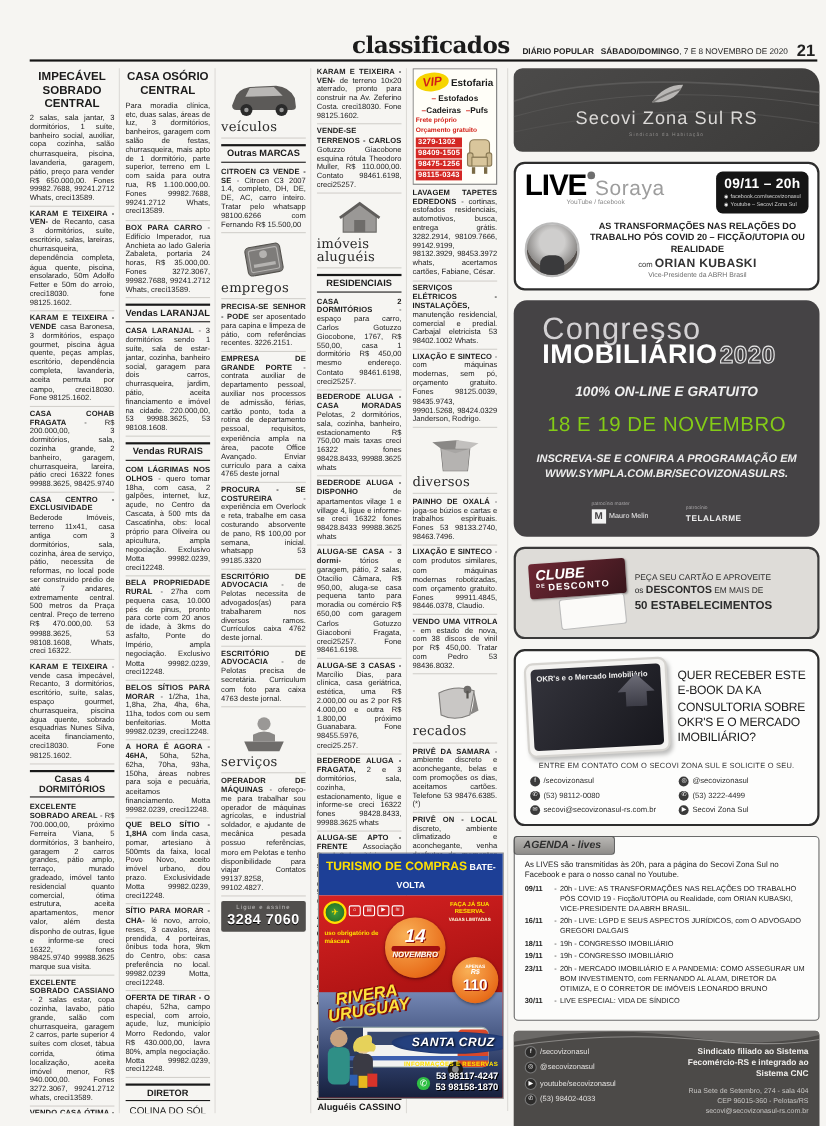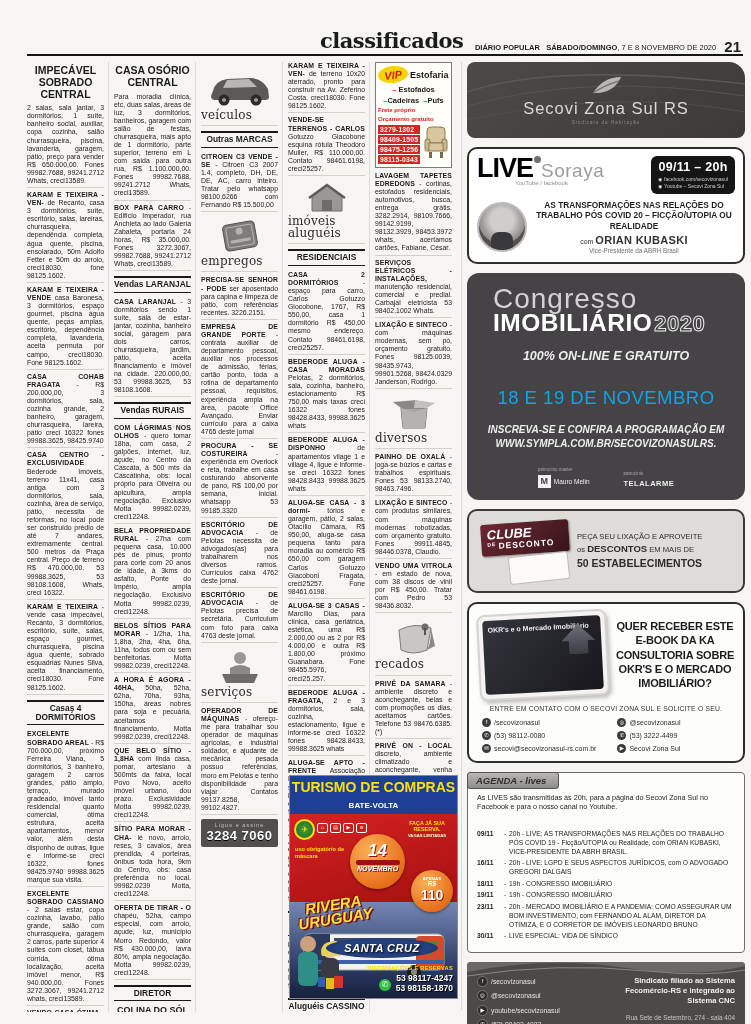--- a/index.html
+++ b/index.html
@@ -12,21 +12,21 @@
   .mast-right .pageno{font-size:15px;font-weight:bold;margin-left:6px;vertical-align:-2px}
   .mast-rule{position:absolute;left:27px;right:8px;top:54px;border-top:2px solid #161616}
 
   
   #columns{position:absolute;left:27px;top:62px;display:flex}
   .col{width:77px;padding-right:4px;margin-right:5px;height:950px;overflow:hidden;border-right:1px solid #dddbd7}
   .col:last-child{border-right:none}
   .ad{font-size:6.9px;line-height:1.17;text-align:justify;margin:0 0 3px;padding-bottom:2px;border-bottom:1px solid #d2d0cb;word-break:break-word}
   .ad b{letter-spacing:0.1px}
   .head1{font-weight:bold;font-size:10.5px;line-height:1.12;text-align:center;margin:3px 0 4px}
-  .head2{font-weight:bold;font-size:9px;line-height:1.1;text-align:center;margin:3px 0 3px}
+  .head2{font-weight:normal;font-size:9px;line-height:1.1;text-align:center;margin:3px 0 3px}
   .section{font-weight:bold;font-size:8.4px;line-height:1.12;text-align:center;border-top:2.5px solid #191919;border-bottom:1px solid #191919;padding:2px 0;margin:5px 0 5px}
   .logo-block{margin:5px 0 4px;padding:2px 0 4px;border-bottom:1px solid #d2d0cb;text-align:center}
   .logo-label{font-family:"DejaVu Serif",serif;font-size:12px;color:#2b2b2b;line-height:1.02;text-align:left;letter-spacing:0.2px;margin-top:2px}
   .logo-ic svg{display:block;margin:0 auto}
 
   
   .vip-ad{border:1px solid #7c7c7c;background:#fffef8;padding:3px 2px;margin-bottom:4px;position:relative}
   .vip-hd{display:flex;align-items:center;gap:2px}
   .vip-oval{width:30px;height:17px;background:#f6d400;border-radius:50%;display:flex;align-items:center;justify-content:center;transform:rotate(-6deg)}
   .vip-oval span{color:#d21f17;font-weight:bold;font-style:italic;font-size:11px}
@@ -39,42 +39,42 @@
   .vip-ph{background:#d42723;color:#fff;font-weight:bold;font-size:6.8px;padding:1px 2px;letter-spacing:0.2px}
   .vip-chair{margin-left:auto}
 
   .phone-ad{background:#514f4d;border-radius:2px;text-align:center;padding:3px 1px 4px;margin-top:4px}
   .phone-ad .small{font-size:5.5px;color:#c4c2c0;letter-spacing:1px}
   .phone-ad .big{font-size:13px;font-weight:bold;color:#fff;letter-spacing:0.5px;text-shadow:0 1px 0 #000}
 
   
   #turismo{position:absolute;left:289px;top:775px;width:167px;height:222px;border:1px solid #8a8a8a;display:flex;flex-direction:column;z-index:3;box-shadow:0 0 0 1px #fff inset}
   .tur-hd{background:#1d3f96;text-align:center;padding:3px 1px;line-height:1}
-  .tur-hd .y{color:#ffe000;font-weight:bold;font-size:14px}
+  .tur-hd .y{color:#ffe000;font-weight:bold;font-size:11px}
   .tur-hd .w{color:#fff;font-size:8px;font-weight:bold}
   .tur-body{flex:1;position:relative;background:linear-gradient(165deg,#d62222 0%,#b01414 45%,#8c1010 100%);overflow:hidden}
   .tur-sky{position:absolute;left:0;right:0;bottom:0;height:96px;background:linear-gradient(#7487b4,#2b3a63 70%,#17203c)}
   .tur-logo{position:absolute;left:4px;top:5px;width:17px;height:17px;border-radius:50%;background:radial-gradient(#3f9c3f,#1e6b1e);border:2px solid #ffe000;display:flex;align-items:center;justify-content:center;color:#ffe000;font-size:8px}
   .tur-icons{position:absolute;left:27px;top:9px;display:flex;gap:2px}
   .tur-icons span{width:9px;height:8px;border:1px solid #fff;border-radius:2px;color:#fff;font-size:5px;line-height:7px;text-align:center;display:block}
   .tur-mask{position:absolute;left:5px;top:32px;width:52px;color:#ffe000;font-weight:bold;font-size:5.6px;line-height:1.2}
   .tur-reserva{position:absolute;right:3px;top:6px;width:54px;text-align:center;color:#ffe000;font-weight:bold;font-size:5.4px;line-height:1.2}
   .tur-reserva .sm{font-size:4.2px;color:#ffd;display:block}
   .circ{background:radial-gradient(circle at 35% 30%,#f9b056,#e96f1c 70%,#c85510);border-radius:50%;position:absolute;text-align:center;color:#fff;box-shadow:0 1px 3px rgba(0,0,0,.5)}
   .circ14{left:60px;top:20px;width:55px;height:55px}
   .circ14 .n{font-size:17px;font-weight:bold;font-style:italic;line-height:1;margin-top:8px;text-shadow:1px 1px 0 #8c1010}
   .circ14 .m{font-size:7px;font-weight:bold;font-style:italic;text-shadow:1px 1px 0 #8c1010}
   .circ14 .band{width:80%;height:5px;background:#a01010;margin:1px auto 0;border-radius:2px}
   .circ110{right:4px;top:56px;width:42px;height:42px}
   .circ110 .a{font-size:4.4px;font-weight:bold;margin-top:6px}
   .circ110 .rs{font-size:6.5px;font-weight:bold;font-style:italic;line-height:1}
   .circ110 .v{font-size:14px;font-weight:bold;line-height:1;text-shadow:1px 1px 0 #8c1010}
   .tur-dest{position:absolute;left:7px;top:84px;transform:rotate(-9deg);text-align:center}
   .tur-dest div{font-size:15px;font-weight:bold;font-style:italic;color:#ffe23c;line-height:0.95;text-shadow:1.5px 1.5px 0 #7d0b0b,-1px -1px 0 #7d0b0b}
-  .tur-brand{position:absolute;left:36px;bottom:40px;width:112px;height:20px;background:radial-gradient(ellipse at center,#24407e 60%,#121f45);border-radius:50%;display:flex;align-items:center;justify-content:center}
+  .tur-brand{position:absolute;left:66px;bottom:40px;width:112px;height:20px;background:radial-gradient(ellipse at center,#24407e 60%,#121f45);border-radius:50%;display:flex;align-items:center;justify-content:center}
   .tur-brand span{font-style:italic;font-weight:bold;font-size:11px;color:#fff;text-shadow:1px 1px 2px #000;letter-spacing:0.5px}
   .tur-info{position:absolute;right:4px;bottom:27px;color:#ffe000;font-weight:bold;font-size:5.6px;letter-spacing:0.3px}
   .tur-phones{position:absolute;right:4px;bottom:4px;text-align:right;color:#fff;font-weight:bold;font-size:8.5px;line-height:1.15;text-shadow:1px 1px 0 #000}
   .tur-wa{position:absolute;right:66px;bottom:7px;width:12px;height:12px;border-radius:50%;background:#2fbf44;color:#fff;font-size:8px;line-height:12px;text-align:center}
 
   
   #panel{position:absolute;left:467px;top:62px;width:278px}
   .pdivider{position:absolute;left:461px;top:62px;height:948px;border-left:1px solid #dddbd7}
 
   .sec-hd{height:76px;background:linear-gradient(140deg,#4b4a49,#3c3b3a);border-radius:8px 16px 8px 8px;position:relative;overflow:hidden;display:flex;align-items:center;justify-content:center}
@@ -99,21 +99,21 @@
   .live-title{font-size:8.3px;font-weight:bold;line-height:1.25;color:#1f1f1f}
   .live-speaker{margin-top:3px;font-size:7px;color:#333}
   .live-speaker b{font-size:11px;letter-spacing:0.3px}
   .live-role{font-size:6.3px;color:#6e6e6e;margin-top:1px}
 
   .cong-box{margin-top:9px;background:#454345;border-radius:12px;color:#eee;padding:13px 10px 12px;text-align:center}
   .cong-t1{font-size:28px;font-weight:300;color:#d3d1d3;text-align:left;margin-left:16px;letter-spacing:1px;line-height:0.9}
   .cong-t2{font-size:24.5px;font-weight:bold;color:#fff;letter-spacing:0.5px;text-align:left;margin-left:16px;line-height:1}
   .cong-t2 .yr{font-weight:bold;color:transparent;-webkit-text-stroke:1px #e8e8e8;font-size:22px;margin-left:2px}
   .cong-l1{font-size:12.5px;font-weight:bold;font-style:italic;margin-top:13px}
-  .cong-l2{font-size:18.5px;font-weight:400;letter-spacing:0.5px;margin-top:24px;color:#0ea5e9}
+  .cong-l2{font-size:18.5px;font-weight:400;letter-spacing:0.5px;margin-top:12px;color:#84cc16}
   .cong-cta{font-size:10px;font-weight:bold;font-style:italic;line-height:1.4;margin-top:14px}
   .cong-sp{display:flex;justify-content:center;gap:34px;margin-top:16px;align-items:flex-end}
   .cong-sp .lbl{font-size:4.5px;color:#a9a7a9;text-align:left;margin-bottom:3px}
   .cong-sp .lg1{display:flex;gap:3px;align-items:center}
   .cong-sp .msq{width:13px;height:13px;background:#f2f2f2;color:#454345;font-weight:bold;font-size:9px;line-height:13px;text-align:center}
   .cong-sp .nm{font-size:6.5px;color:#eee;text-align:left;line-height:1.1}
   .cong-sp .nm2{font-size:7.5px;color:#eee;font-weight:bold;letter-spacing:0.5px}
 
   .clube-box{margin-top:9px;background:#dedcd8;border:2px solid #3a3a3a;border-radius:10px;height:72px;display:flex;align-items:center;padding:4px 10px 4px 8px;position:relative;overflow:hidden}
   .clube-badge{width:92px;flex:none;position:relative;height:62px}
@@ -124,29 +124,29 @@
   .clube-card{position:absolute;right:0;bottom:0;width:52px;height:22px;background:#fbfaf8;border:1px solid #bbb;border-radius:3px;transform:rotate(-6deg);font-size:5px;color:#777;padding:2px 3px}
   .clube-txt{margin-left:8px;font-size:7.6px;color:#2c2c2c;line-height:1.45}
   .clube-txt .b1{font-weight:bold;font-size:9.5px}
   .clube-txt .b2{font-weight:bold;font-size:10.5px}
 
   .ebook-box{margin-top:9px;background:#fdfdfc;border:2px solid #2d2d2d;border-radius:10px;padding:8px 9px}
   .ebook-row{display:flex;align-items:center}
   .tablet{width:118px;height:74px;flex:none;background:#f4f3f1;border:2px solid #d6d4d0;border-radius:8px;padding:4px;transform:rotate(-3deg);box-shadow:2px 3px 4px rgba(0,0,0,.25)}
   .tablet .scr{width:100%;height:100%;background:linear-gradient(130deg,#34343c,#17171d);border-radius:4px;color:#eee;font-size:7px;font-weight:bold;padding:6px 5px;box-sizing:border-box;line-height:1.25;position:relative;overflow:hidden}
   .tablet .scr:after{content:"";position:absolute;right:6px;top:8px;width:34px;height:30px;background:linear-gradient(#6d6d78,#3c3c46);clip-path:polygon(50% 0,100% 55%,78% 55%,78% 100%,22% 100%,22% 55%,0 55%)}
-  .ebook-title{margin-left:8px;flex:1;text-align:center;font-size:11px;font-weight:bold;line-height:1.3;color:#1c1c1c;letter-spacing:-0.2px}
+  .ebook-title{margin-left:8px;flex:1;text-align:left;font-size:11px;font-weight:normal;line-height:1.3;color:#1c1c1c;letter-spacing:-0.2px}
   .ebook-sub{font-size:6.8px;color:#333;text-align:center;margin-top:7px;letter-spacing:0.2px}
   .ebook-contacts{display:grid;grid-template-columns:1.15fr 1fr;gap:4px 6px;margin-top:6px;padding:0 4px}
   .cline{display:flex;align-items:center;font-size:7px;color:#2d2d2d}
   .cic{width:9px;height:9px;border-radius:50%;background:#3a3a3a;color:#fff;font-size:5.5px;line-height:9px;text-align:center;margin-right:3px;flex:none}
 
   .agenda-box{margin-top:9px;background:#fcfcfb;border:1.5px solid #6b6b6b;border-radius:4px;padding:16px 9px 8px;position:relative}
   .agenda-chip{position:absolute;left:-1px;top:-1px;background:linear-gradient(#b9b7b4,#8f8d8a);border:1px solid #555;border-radius:3px;padding:2px 12px 2px 8px;font-style:italic;font-weight:bold;font-size:9.5px;color:#2f2f2f}
-  .agenda-intro{font-size:7.2px;color:#222;line-height:1.35;margin:4px 0 18px}
+  .agenda-intro{font-size:7.2px;color:#222;line-height:1.35;margin:4px 0 5px}
   .agenda-item{display:flex;font-size:6.7px;line-height:1.3;margin-bottom:3px;color:#222}
   .agenda-item .d{font-weight:bold;width:24px;flex:none}
   .agenda-item .sep{width:8px;flex:none;text-align:center}
 
   .sfooter{margin-top:9px;background:#4c4a48;border-radius:4px;color:#dcdad8;padding:14px 10px 12px;position:relative;overflow:hidden;display:flex}
   .sfooter .wave{position:absolute;left:0;top:0;width:100%}
   .sf-left{position:relative;width:118px}
   .sf-line{display:flex;align-items:center;font-size:6.8px;margin-bottom:3.5px;color:#e4e2e0}
   .sf-line .cic{background:#2c2b2a;border:1px solid #777}
   .sf-right{position:relative;flex:1;text-align:right}
@@ -460,21 +460,21 @@
 
   <div class="clube-box">
     <div class="clube-badge">
       <div class="clube-tag">
         <div class="c1">CLUBE</div>
         <div class="c2"><span class="de">DE</span><span>DESCONTO</span></div>
       </div>
       <div class="clube-card"></div>
     </div>
     <div class="clube-txt">
-      <span>PEÇA SEU LIXAÇÃO E APROVEITE</span><br>
+      <span>PEÇA SEU CARTÃO E APROVEITE</span><br>
       <span>os </span><span class="b1">DESCONTOS</span><span> EM MAIS DE</span><br>
       <span class="b2">50 ESTABELECIMENTOS</span>
     </div>
   </div>
 
   <div class="ebook-box">
     <div class="ebook-row">
       <div class="tablet">
           <div class="scr">OKR's e o Mercado Imobiliário</div>
         </div>

